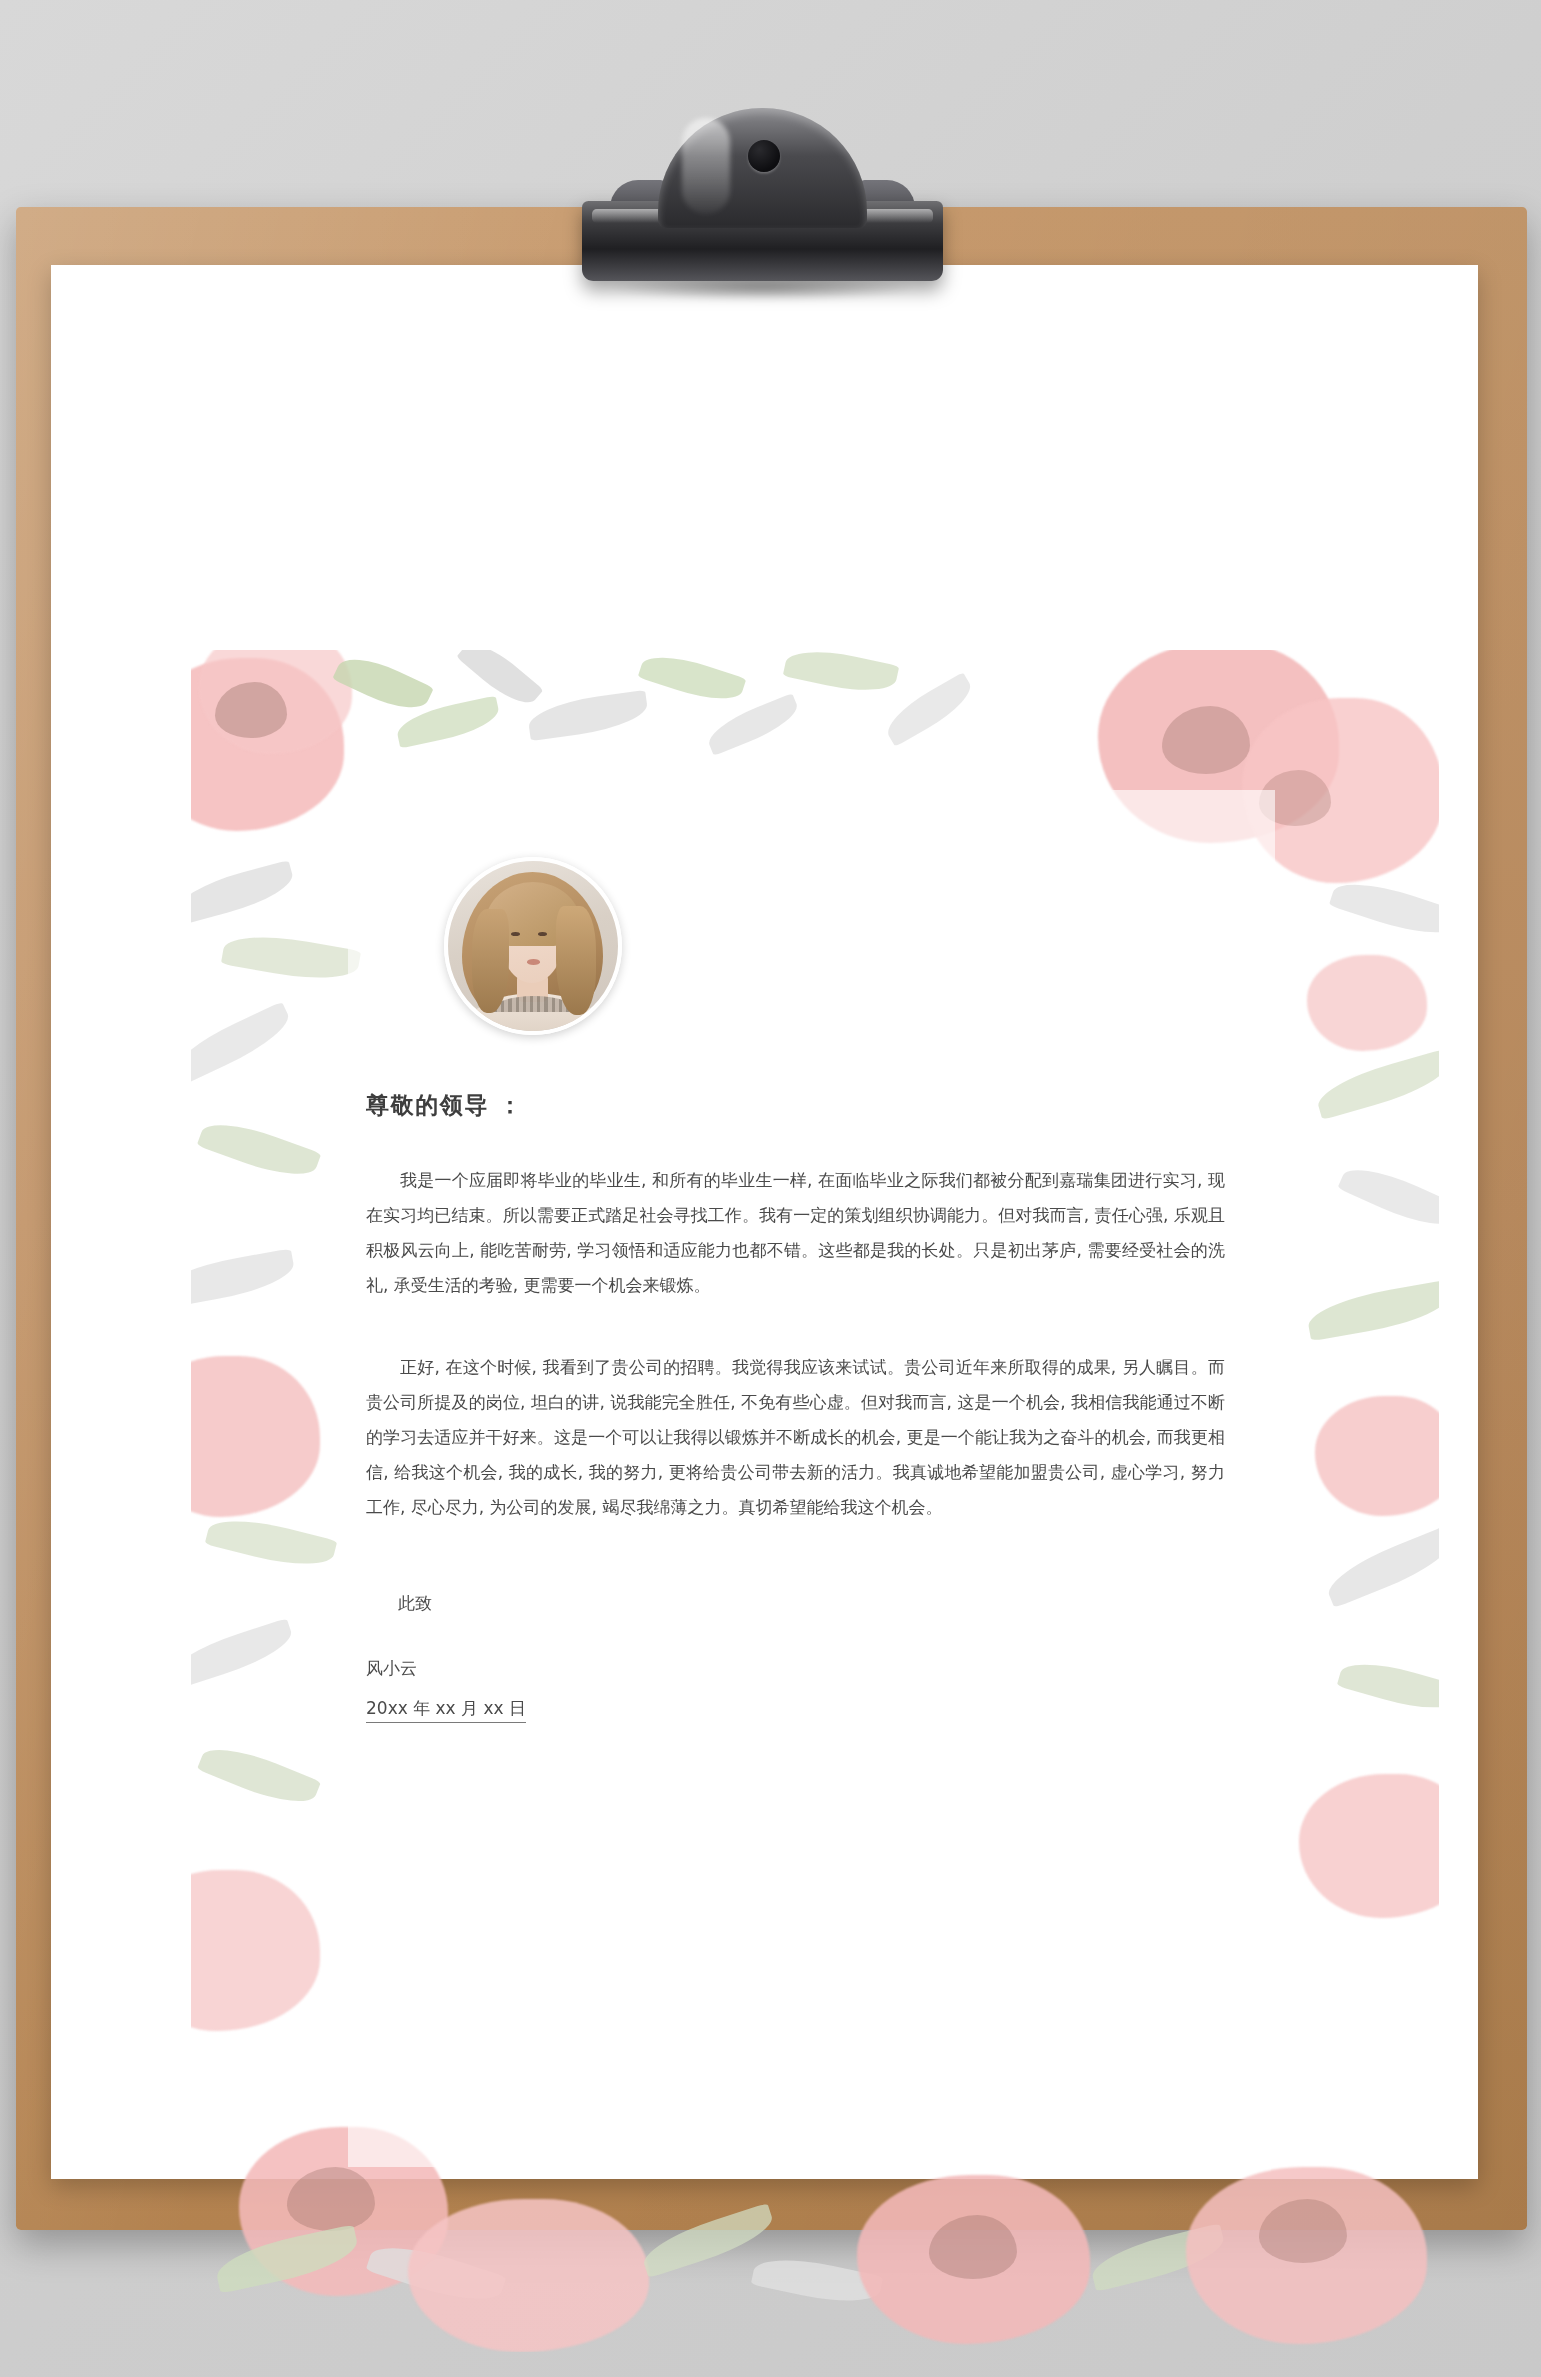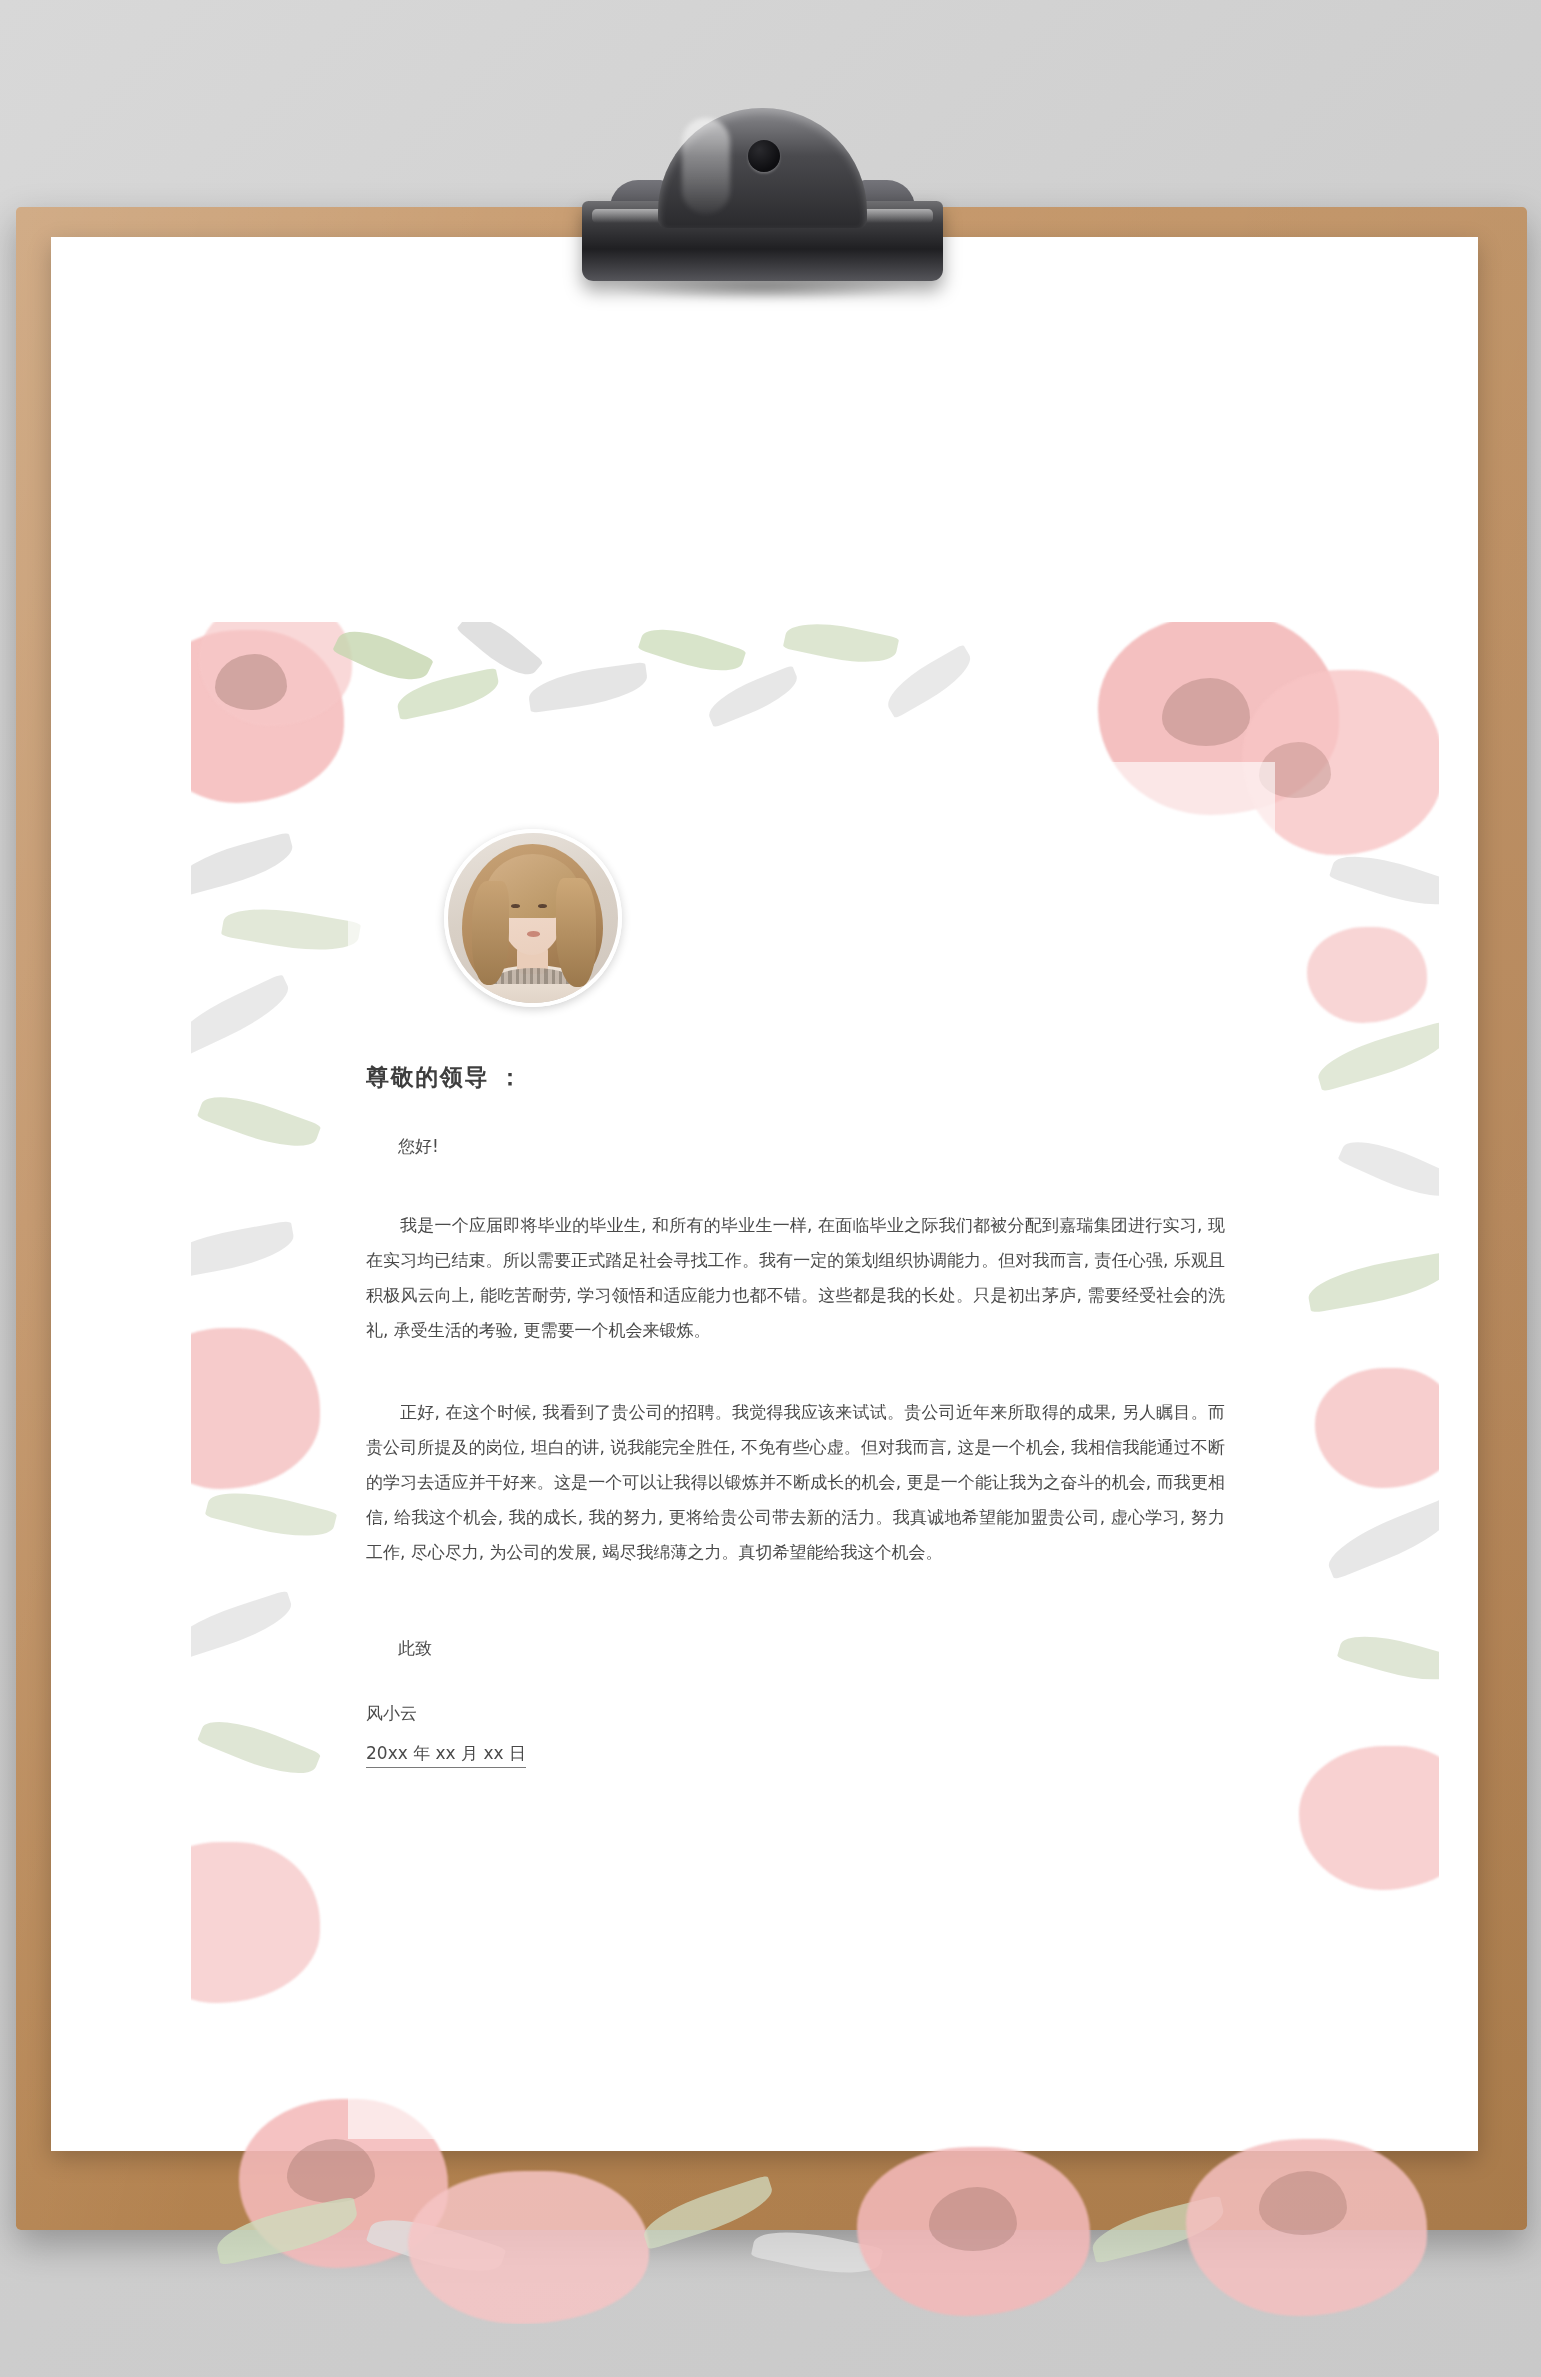--- a/index.html
+++ b/index.html
@@ -37,21 +37,21 @@
     position: absolute;
     inset: 0;
     border-radius: 4.8px;
     background: linear-gradient(105deg, rgba(255,255,255,0.18) 0%, rgba(255,255,255,0) 35%, rgba(0,0,0,0.06) 100%);
   }
 
   
   .sheet {
     position: absolute;
     left: 51px;
-    top: 237px;
+    top: 265px;
     width: 1427px;
     height: 1914px;
     background: #ffffff;
     box-shadow: 0 8px 22.5px rgba(0,0,0,0.22);
   }
 
   
   .floral {
     position: absolute;
     left: 140px;
@@ -329,21 +329,20 @@
     <div class="av-hair-front"></div>
     <div class="av-hair-side"></div>
     <div class="av-hair-side2"></div>
     <div class="av-eye" style="left:63px; top:71px;"></div>
     <div class="av-eye" style="left:90px; top:71px;"></div>
     <div class="av-lip"></div>
   </div>
 
   <div class="letter">
     <div class="salutation">尊敬的领导 ：</div>
-    <div class="greeting">您好!</div>
     <p class="para">我是一个应届即将毕业的毕业生, 和所有的毕业生一样, 在面临毕业之际我们都被分配到嘉瑞集团进行实习, 现在实习均已结束。所以需要正式踏足社会寻找工作。我有一定的策划组织协调能力。但对我而言, 责任心强, 乐观且积极风云向上, 能吃苦耐劳, 学习领悟和适应能力也都不错。这些都是我的长处。只是初出茅庐, 需要经受社会的洗礼, 承受生活的考验, 更需要一个机会来锻炼。</p>
     <p class="para">正好, 在这个时候, 我看到了贵公司的招聘。我觉得我应该来试试。贵公司近年来所取得的成果, 另人瞩目。而贵公司所提及的岗位, 坦白的讲, 说我能完全胜任, 不免有些心虚。但对我而言, 这是一个机会, 我相信我能通过不断的学习去适应并干好来。这是一个可以让我得以锻炼并不断成长的机会, 更是一个能让我为之奋斗的机会, 而我更相信, 给我这个机会, 我的成长, 我的努力, 更将给贵公司带去新的活力。我真诚地希望能加盟贵公司, 虚心学习, 努力工作, 尽心尽力, 为公司的发展, 竭尽我绵薄之力。真切希望能给我这个机会。</p>
     <div class="closing">此致</div>
     <div class="sign-block">
       <div class="sign-name">风小云</div>
       <div class="sign-date">20xx 年 xx 月 xx 日</div>
     </div>
   </div>
 </div>
 

